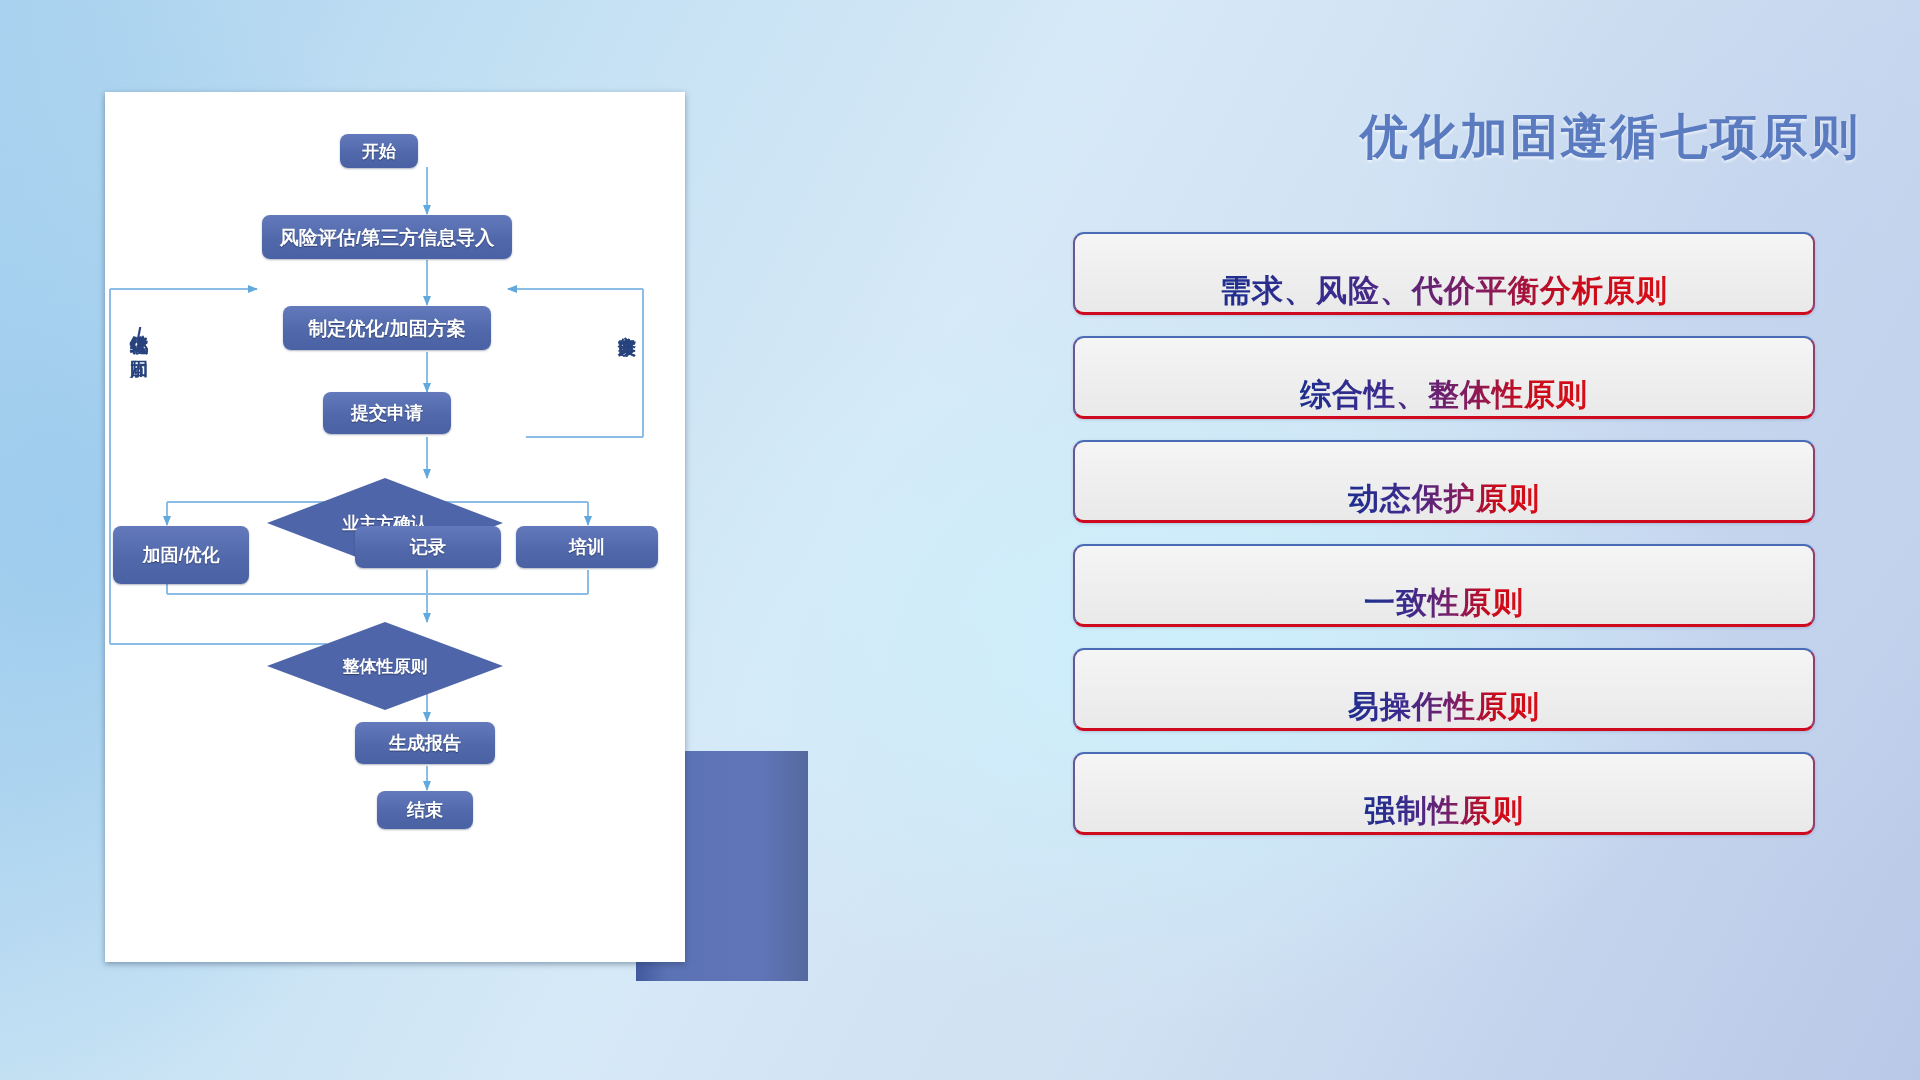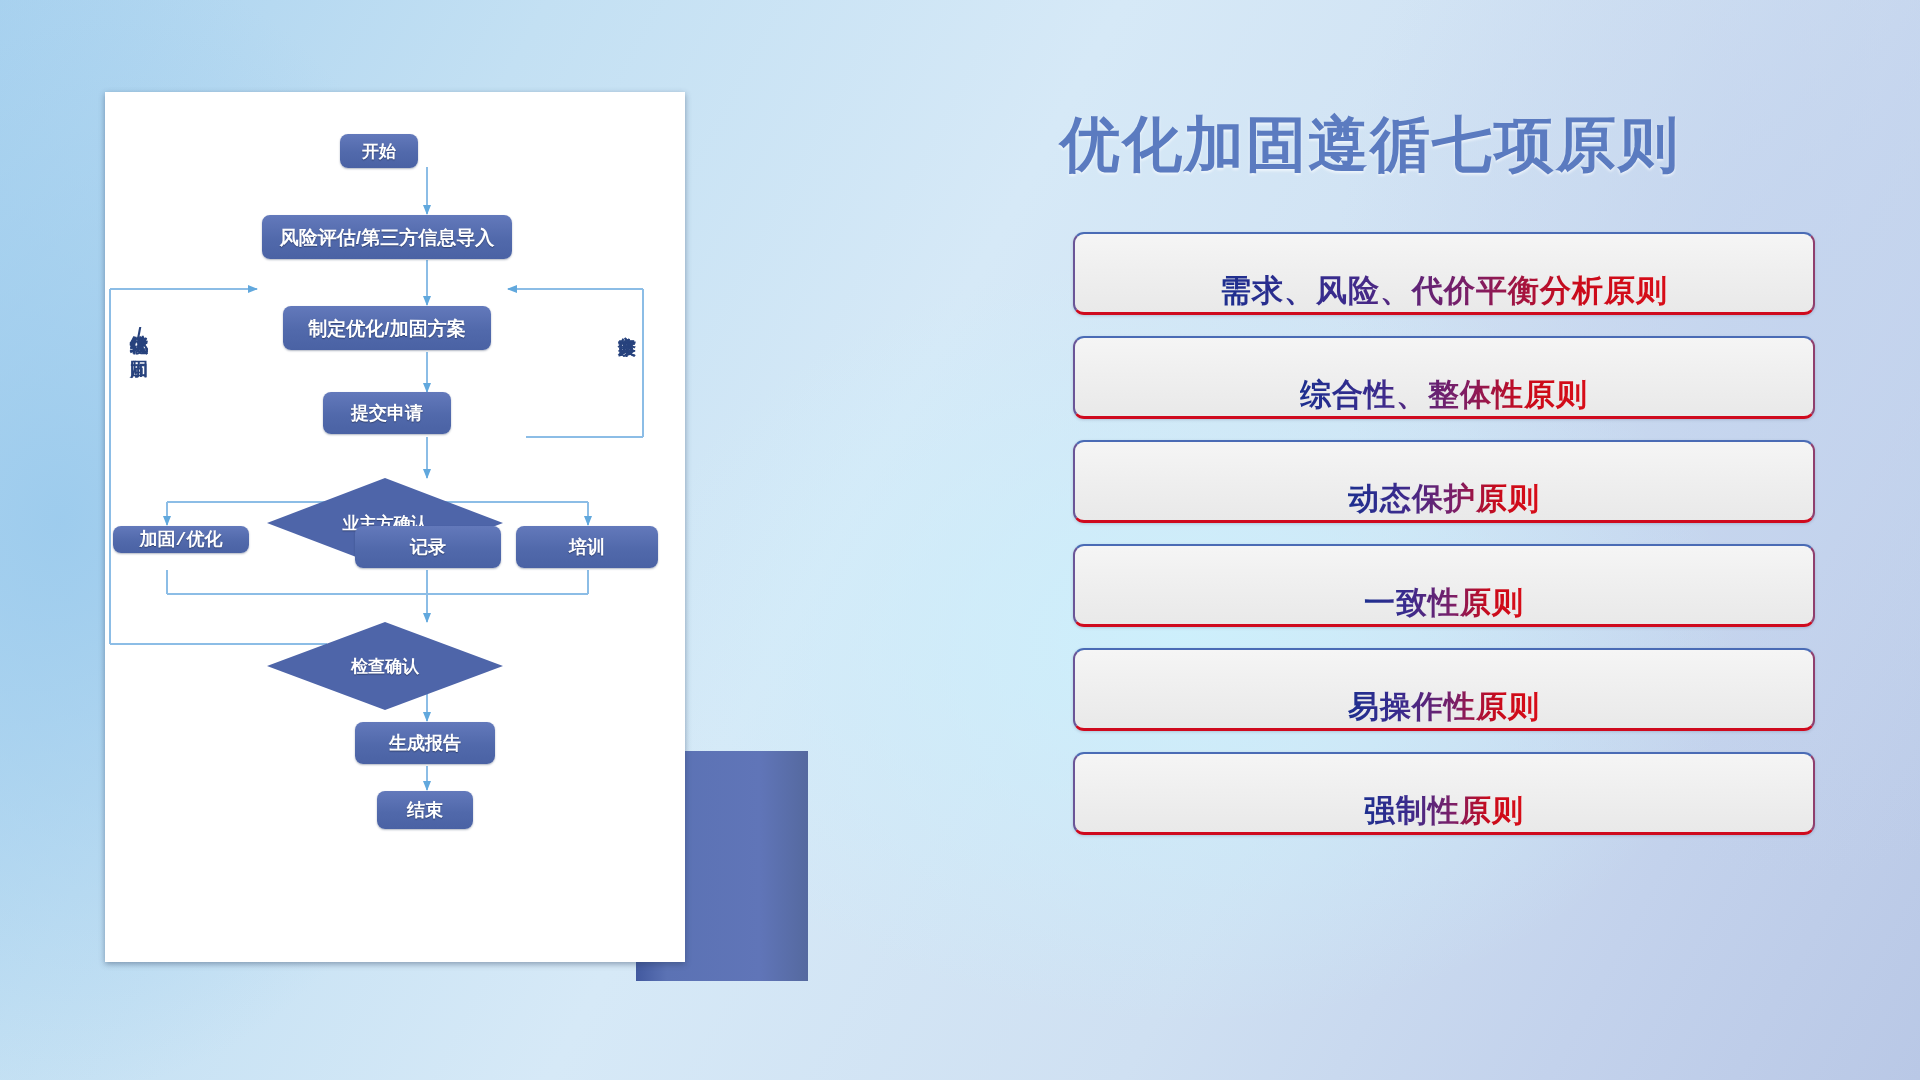--- a/index.html
+++ b/index.html
@@ -47,21 +47,21 @@
   .vlabel{
     position:absolute;writing-mode:vertical-rl;text-orientation:upright;
     color:#27427d;font-weight:bold;font-size:18px;letter-spacing:1px;
     line-height:1.05;
   }
   
   #wires{position:absolute;left:0;top:0;width:580px;height:870px;}
   
   #right-title{
     position:absolute;left:1060px;top:105px;width:800px;
-    text-align:left;font-size:60px;font-weight:bold;color:#5b7bc0;
+    text-align:right;font-size:48px;font-weight:bold;color:#5b7bc0;
     text-shadow:0 2px 3px rgba(255,255,255,0.65);letter-spacing:2px;
   }
   #cards{position:absolute;left:1025px;top:232px;width:790px;}
   .card{
     position:relative;height:78px;margin-bottom:21px;
     border-radius:11px;
     background:linear-gradient(180deg,#f5f5f5 0%, #efefef 48%, #e9e9e9 100%);
     border-top:2.5px solid #4a6bb5;
     border-left:2.5px solid #6a5597;
     border-right:2.5px solid #8f3f6e;
@@ -146,38 +146,38 @@
 
     <div class="diamond-wrap" style="left:162px;top:386px;width:236px;height:90px;">
       <svg width="236" height="90" viewBox="0 0 236 90">
         <polygon points="118,0 236,45 118,90 0,45" fill="#4e65a9"></polygon>
       </svg>
       <div class="diamond-label" style="font-size:17px;text-align:center;">
         <span>业主方确认</span>
       </div>
     </div>
 
-    <div class="node" style="left:8px;top:434px;width:136px;height:27px;font-size:18px;font-family:Liberation Mono, monospace;">
+    <div class="node" style="left:8px;top:434px;width:136px;height:58px;font-size:18px;">
       <span>加固/优化</span>
     </div>
 
     <div class="node" style="left:250px;top:434px;width:146px;height:42px;font-size:18px;">
       <span>记录</span>
     </div>
 
     <div class="node" style="left:411px;top:434px;width:142px;height:42px;font-size:18px;">
       <span>培训</span>
     </div>
 
     <div class="diamond-wrap" style="left:162px;top:530px;width:236px;height:88px;">
       <svg width="236" height="88" viewBox="0 0 236 88">
         <polygon points="118,0 236,44 118,88 0,44" fill="#4e65a9"></polygon>
       </svg>
       <div class="diamond-label" style="font-size:17px;">
-        <span>检查确认</span>
+        <span>整体性原则</span>
       </div>
     </div>
 
     <div class="node" style="left:250px;top:630px;width:140px;height:42px;font-size:18px;">
       <span>生成报告</span>
     </div>
 
     <div class="node" style="left:272px;top:699px;width:96px;height:38px;font-size:18px;">
       <span>结束</span>
     </div>

